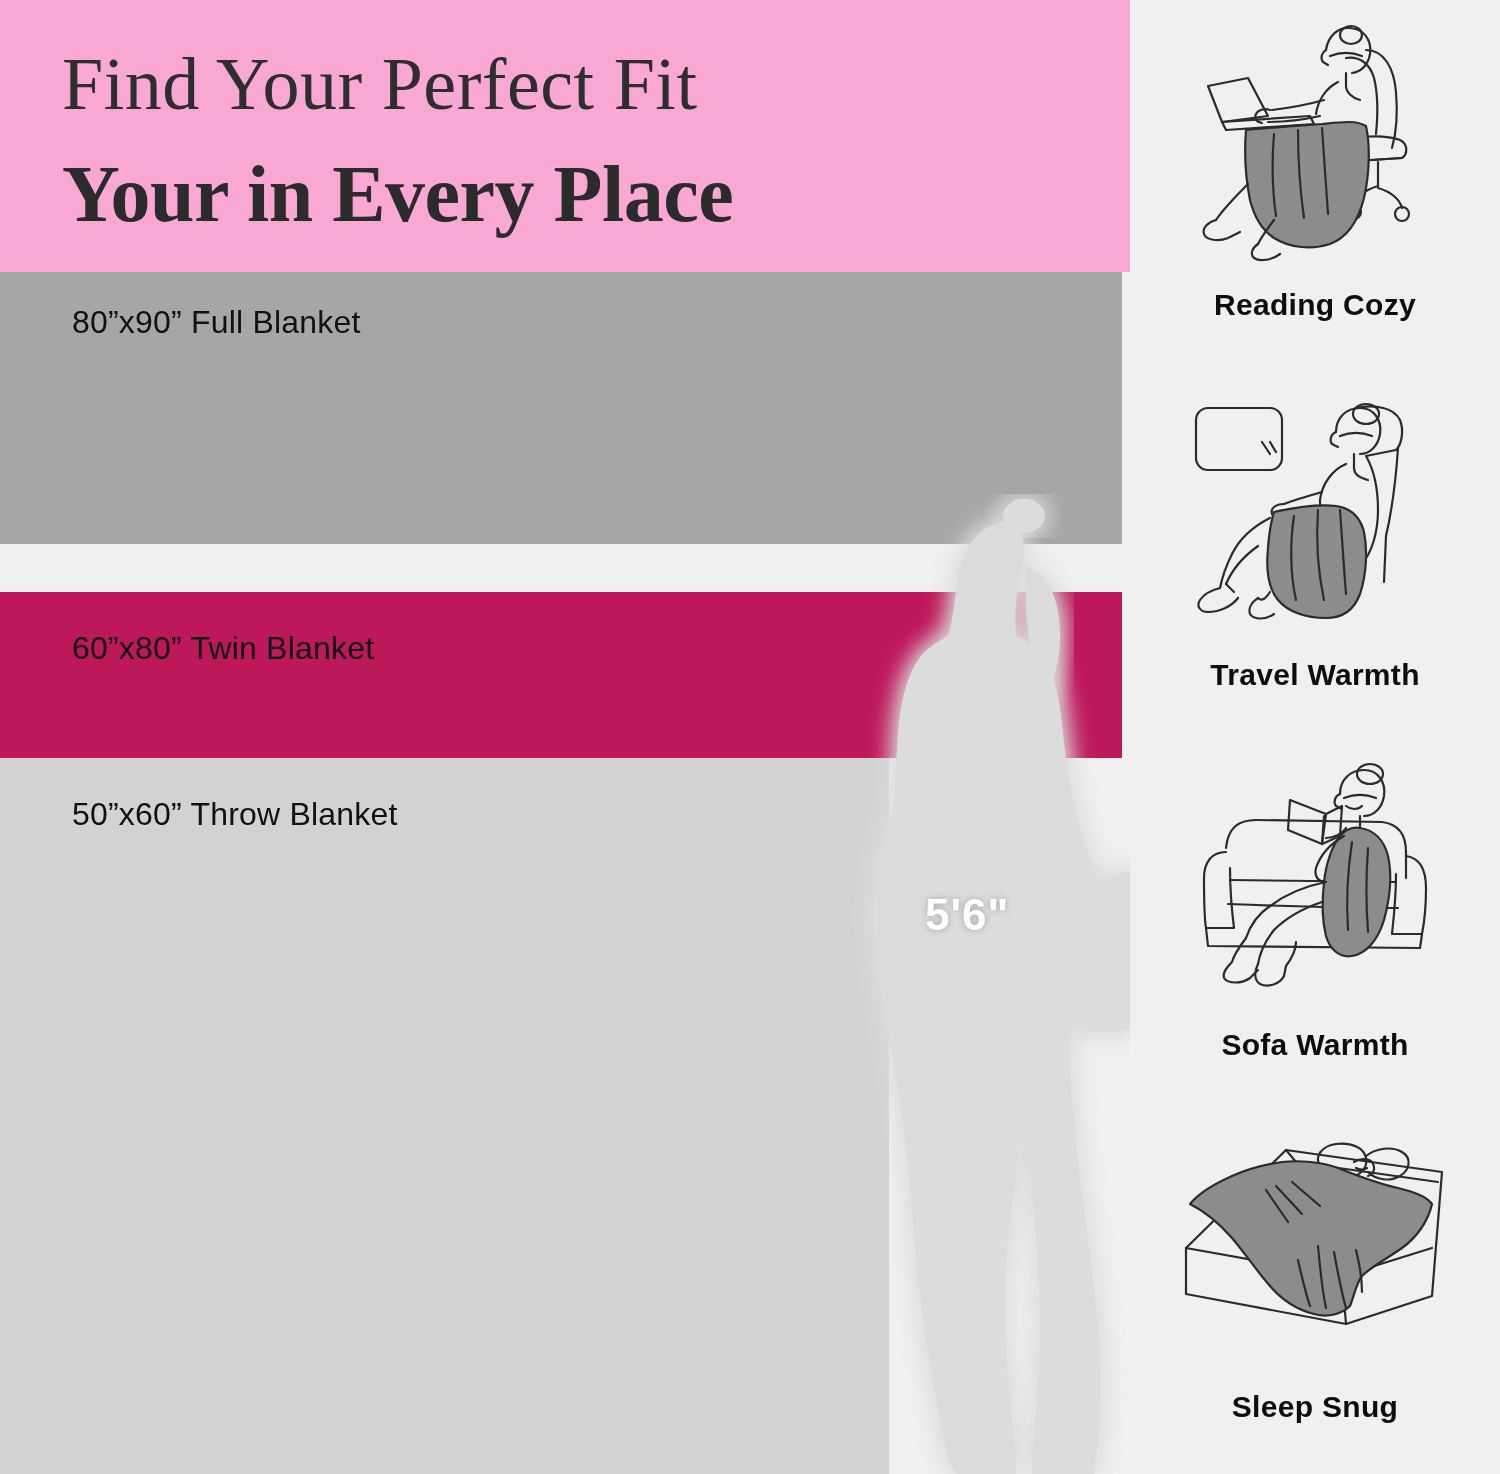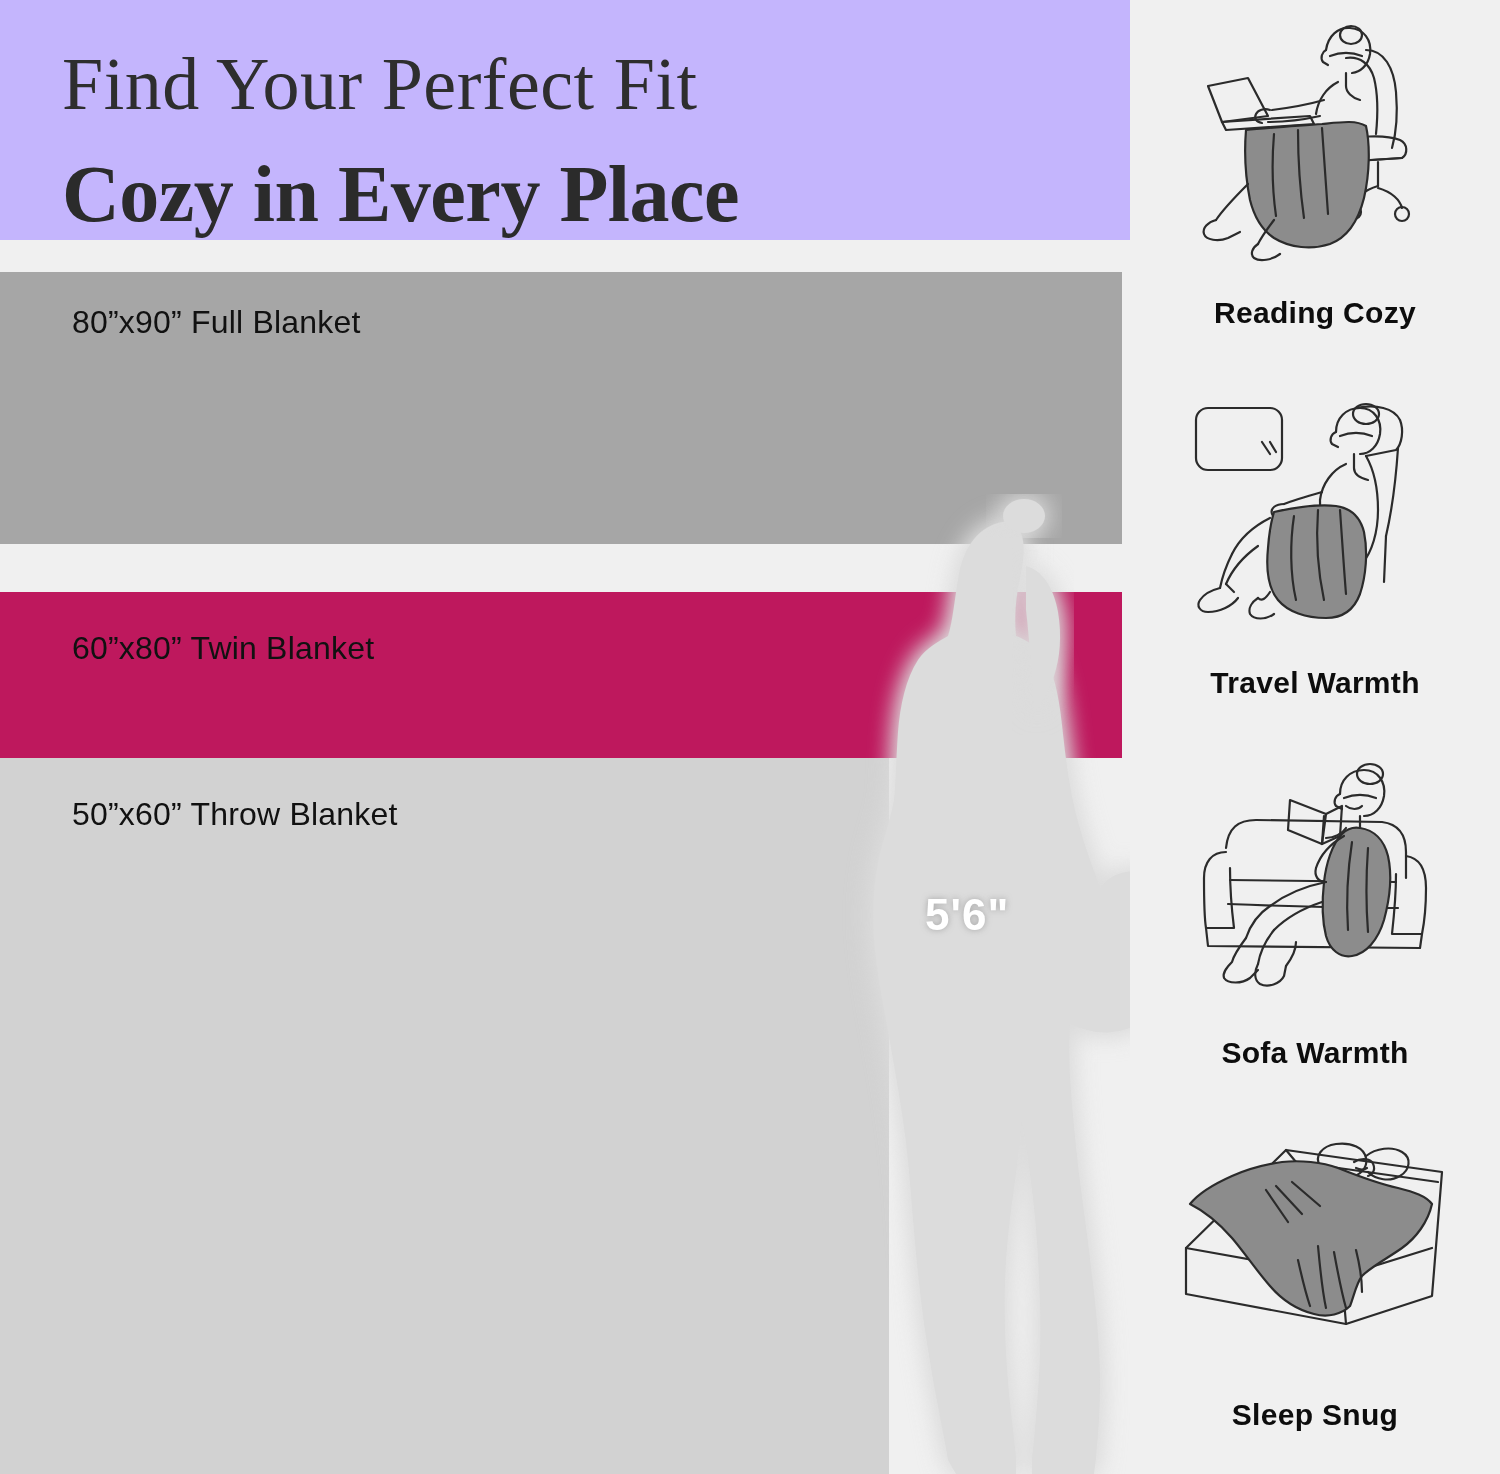--- a/index.html
+++ b/index.html
@@ -11,22 +11,22 @@
   }
 
   
   #infographic {
     position:absolute; inset:0;
     background:#f0f0f0;
   }
 
   
   .header {
-    position:absolute; left:0; top:0; width:1130px; height:240px;
-    background:#c4b5fd;
+    position:absolute; left:0; top:0; width:1130px; height:272px;
+    background:#f9a8d4;
   }
   .title-script {
     position:absolute; left:62px; top:44px;
     font-family:"Liberation Serif", serif;
     font-size:74px; line-height:80px;
     letter-spacing:.5px;
     color:#2e2e2e; font-weight:400;
     white-space:nowrap;
   }
   .title-bold {
@@ -77,36 +77,36 @@
     background:#f0f0f0;
   }
   .usecase {
     position:absolute; left:0; width:370px;
     display:flex; flex-direction:column; align-items:center;
   }
   .usecase .art { width:290px; height:260px; }
   .usecase .art svg { display:block; width:100%; height:100%; }
   .usecase .uclabel {
     font-size:30px; font-weight:700; color:#0d0d0d;
-    letter-spacing:.3px; white-space:nowrap; margin-top:20px;
+    letter-spacing:.3px; white-space:nowrap; margin-top:12px;
   }
   .uc-0 { top:16px; }
   .uc-1 { top:386px; }
   .uc-2 { top:756px; }
   .uc-3 { top:1128px; }
   .uc-3 .art { height:250px; }
 </style>
 </head>
 <body>
 
 <div id="infographic">
 
   <div class="header">
     <div class="title-script">Find Your Perfect Fit</div>
-    <div class="title-bold">Cozy in Every Place</div>
+    <div class="title-bold">Your in Every Place</div>
   </div>
 
   <div class="blocks">
 
     <div class="block block-full">
       <div class="blabel">80”x90” Full Blanket</div>
     </div>
 
     <div class="block block-twin">
       <div class="blabel">60”x80” Twin Blanket</div>

